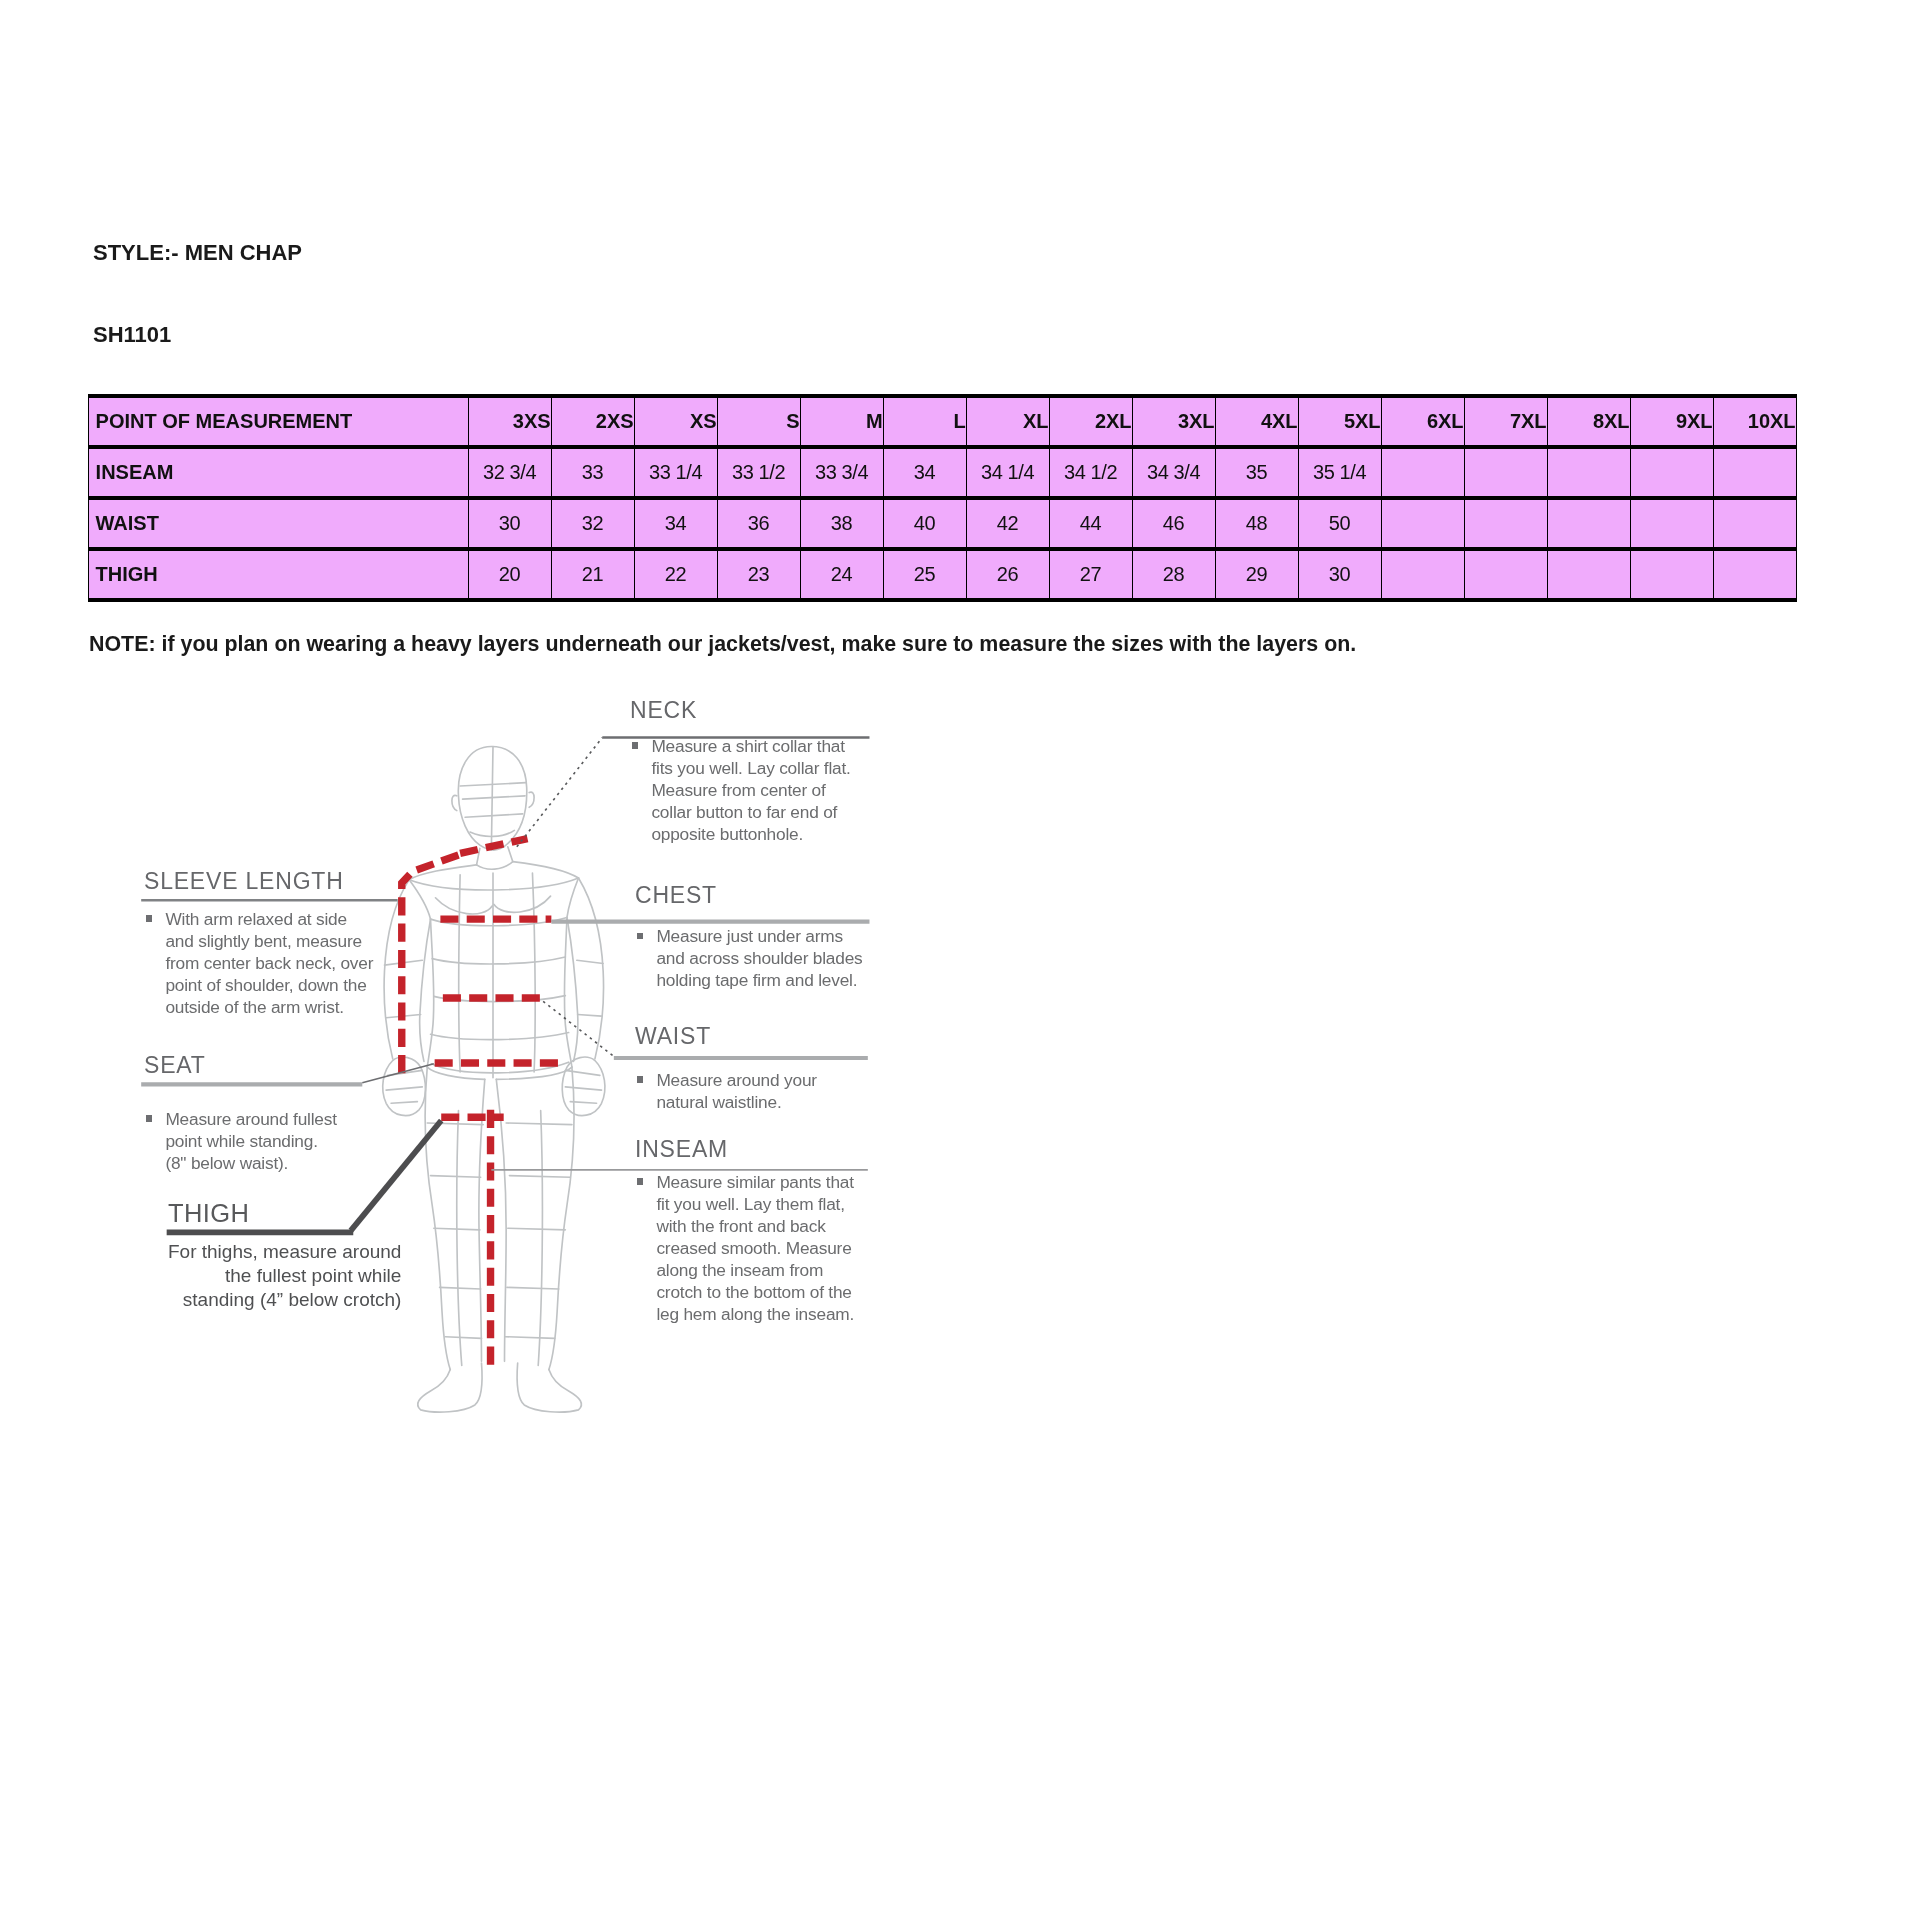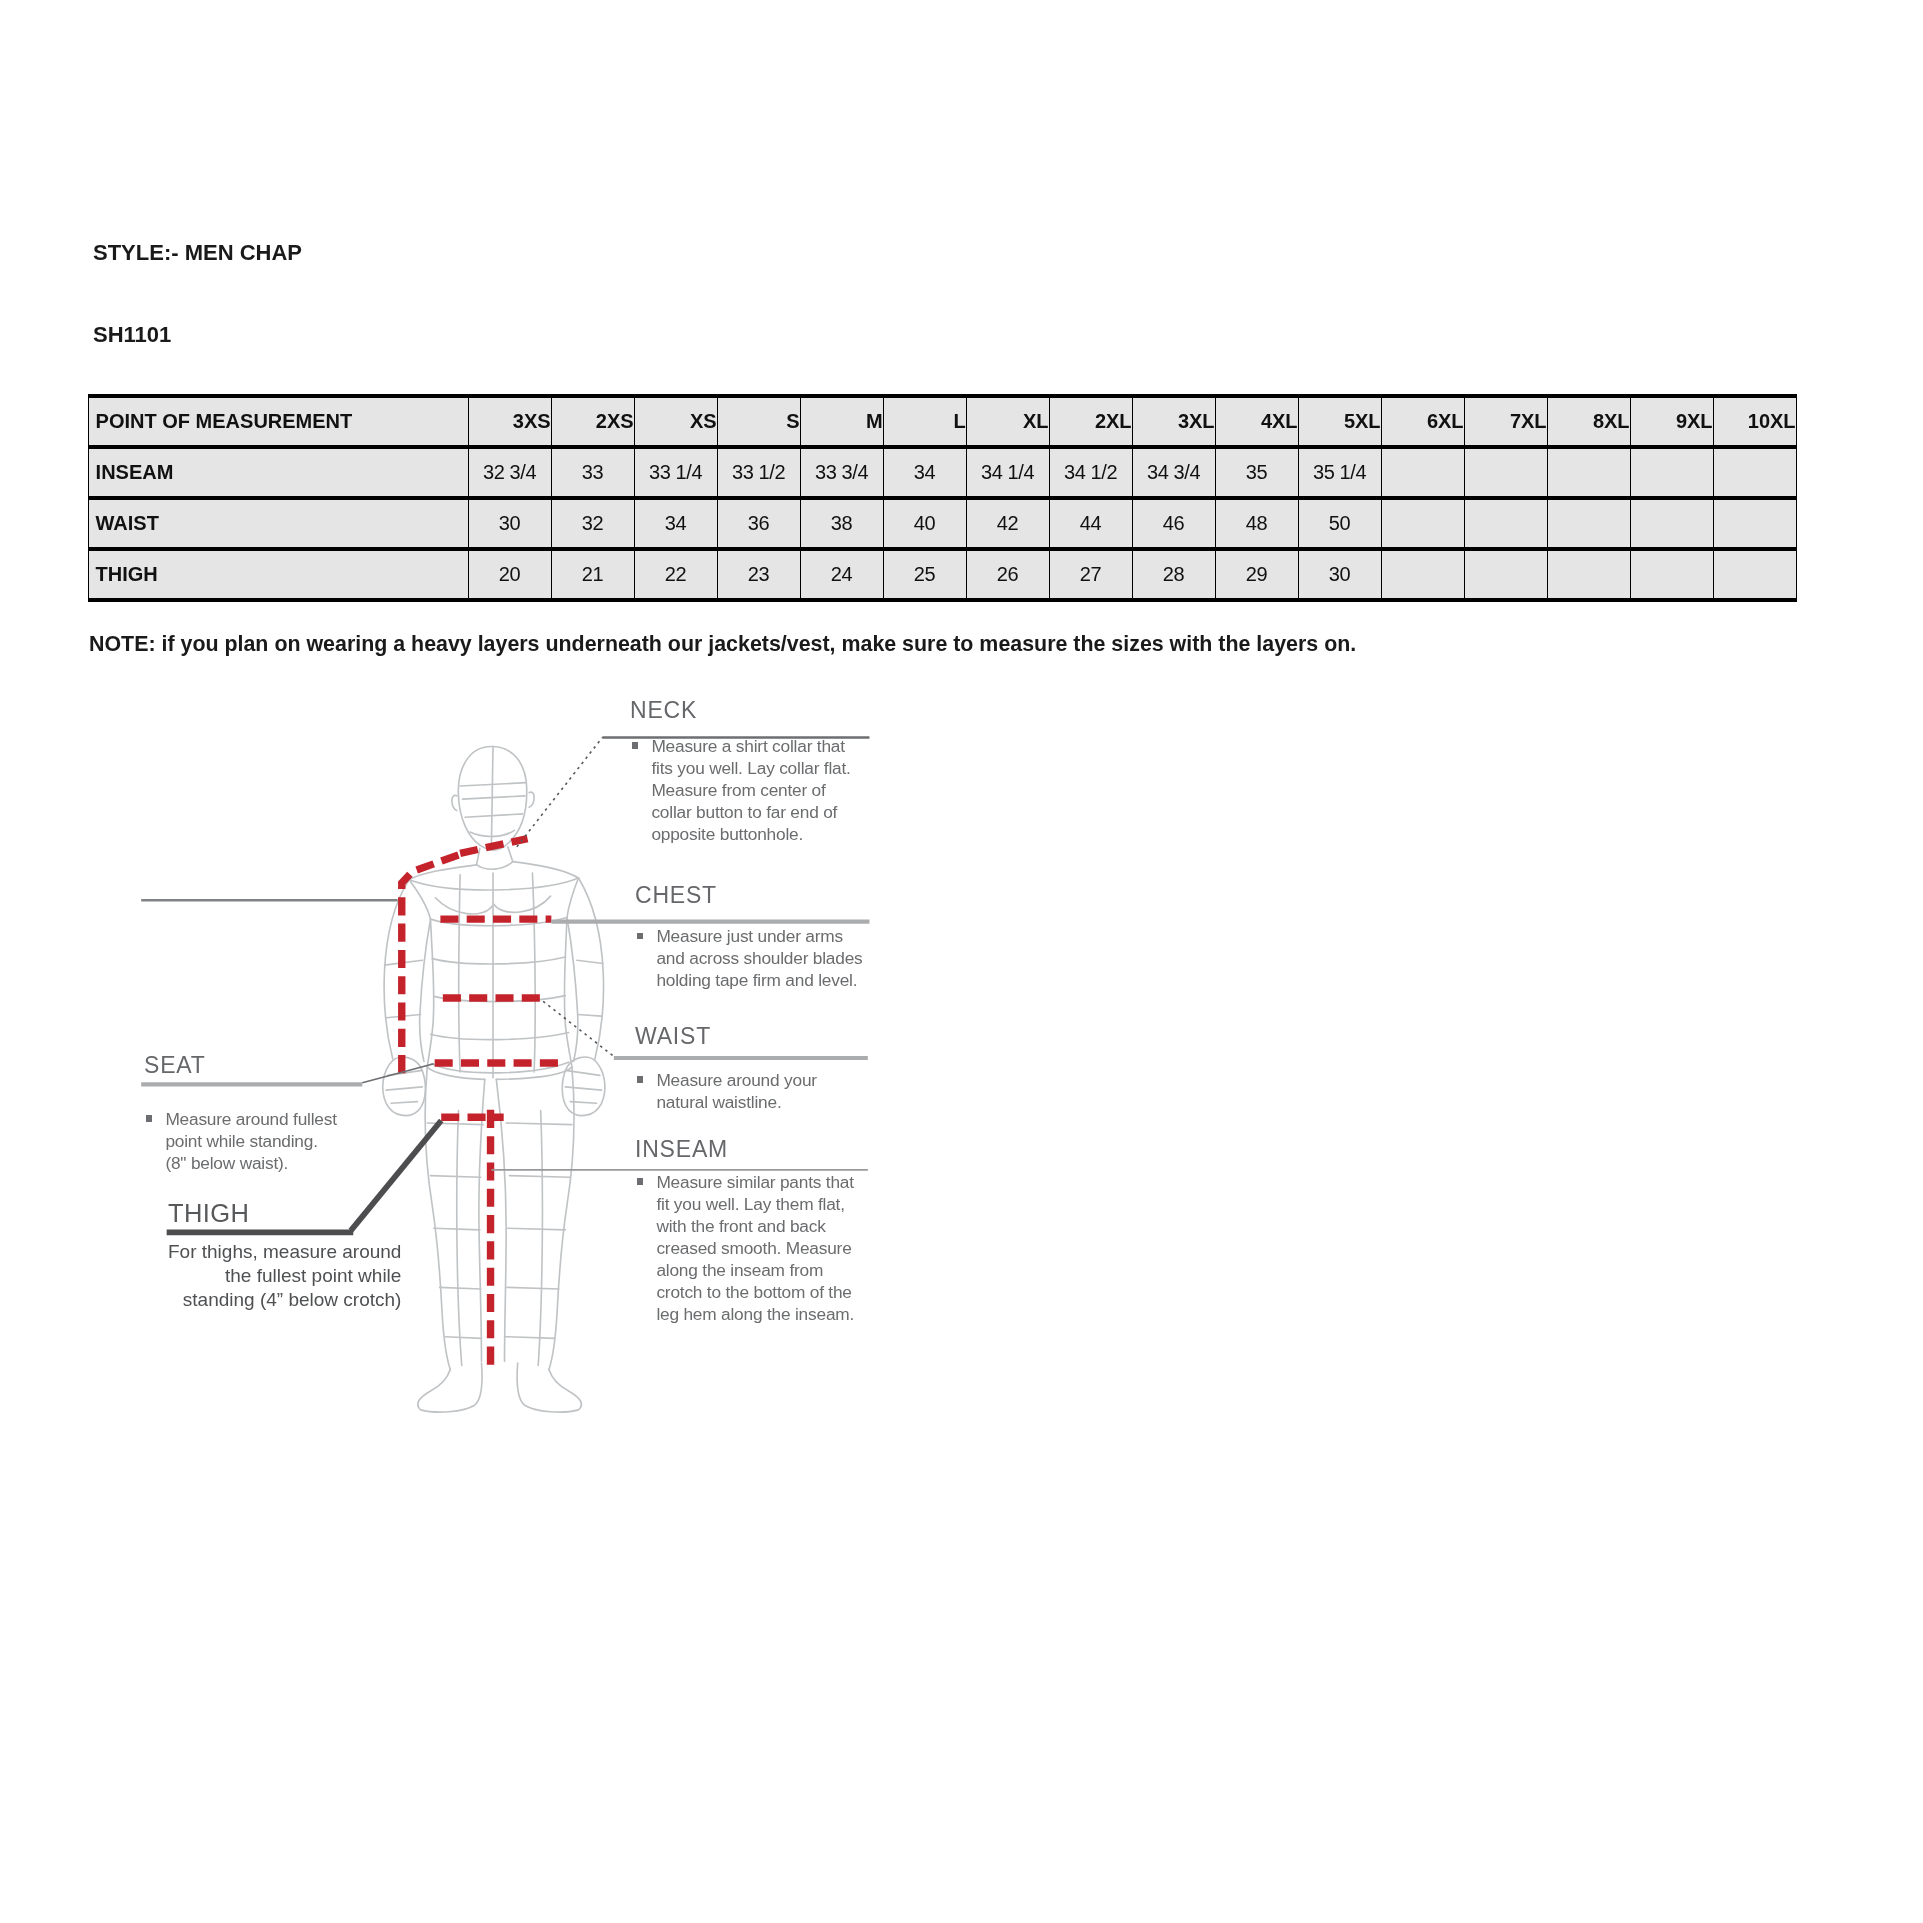--- a/index.html
+++ b/index.html
@@ -10,21 +10,21 @@
   }
   html,body{margin:0;padding:0;background:#ffffff;}
   body{width:1924px;height:1924px;position:relative;font-family:"Liberation Sans",sans-serif;}
   #page{position:absolute;inset:0;background:#fff;}
 
   .doc-title{position:absolute;left:93px;top:240px;font-size:22px;font-weight:bold;color:#1a1a1a;letter-spacing:0px;}
   .doc-code{position:absolute;left:93px;top:322px;font-size:22px;font-weight:bold;color:#1a1a1a;}
   .doc-note{position:absolute;left:89px;top:632px;font-size:21.4px;font-weight:bold;color:#1a1a1a;white-space:nowrap;}
 
   
-  #size-table{position:absolute;left:88px;top:394px;border-collapse:collapse;table-layout:fixed;background:#e5e5e5;}
+  #size-table{position:absolute;left:88px;top:394px;border-collapse:collapse;table-layout:fixed;background:#f0abfc;}
   #size-table th,#size-table td{
     border-left:1.6px solid #000;border-right:1.6px solid #000;
     border-top:4.1px solid #000;border-bottom:4.1px solid #000;
     height:47px;font-size:20px;color:#111;text-align:center;vertical-align:middle;
     overflow:hidden;white-space:nowrap;padding:0;
   }
   #size-table .col-label{width:372px;text-align:left;padding-left:6.6px;font-weight:bold;}
   #size-table .col-size{width:82px;}
   #size-table thead th{font-weight:bold;text-align:right;}
   #size-table tbody th{font-weight:bold;text-align:left;padding-left:6.6px;}
@@ -304,20 +304,31 @@
           <div class="sec-line">Measure similar pants that</div>
           <div class="sec-line">fit you well. Lay them flat,</div>
           <div class="sec-line">with the front and back</div>
           <div class="sec-line">creased smooth. Measure</div>
           <div class="sec-line">along the inseam from</div>
           <div class="sec-line">crotch to the bottom of the</div>
           <div class="sec-line">leg hem along the inseam.</div>
         </div>
     </div>
 
+    <div class="sec" id="sec-sleeve">
+      <div class="sec-title">SLEEVE LENGTH</div>
+      <div class="sec-lines">
+          <span class="bullet"></span>
+          <div class="sec-line">With arm relaxed at side</div>
+          <div class="sec-line">and slightly bent, measure</div>
+          <div class="sec-line">from center back neck, over</div>
+          <div class="sec-line">point of shoulder, down the</div>
+          <div class="sec-line">outside of the arm wrist.</div>
+        </div>
+    </div>
 
     <div class="sec" id="sec-seat">
       <div class="sec-title">SEAT</div>
       <div class="sec-lines">
           <span class="bullet"></span>
           <div class="sec-line">Measure around fullest</div>
           <div class="sec-line">point while standing.</div>
           <div class="sec-line">(8" below waist).</div>
         </div>
     </div>

